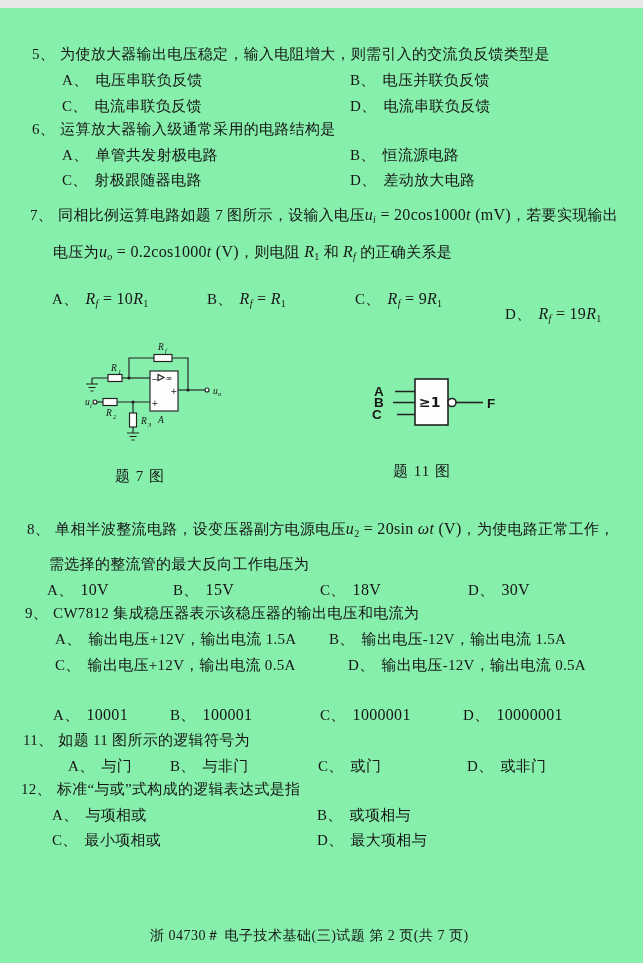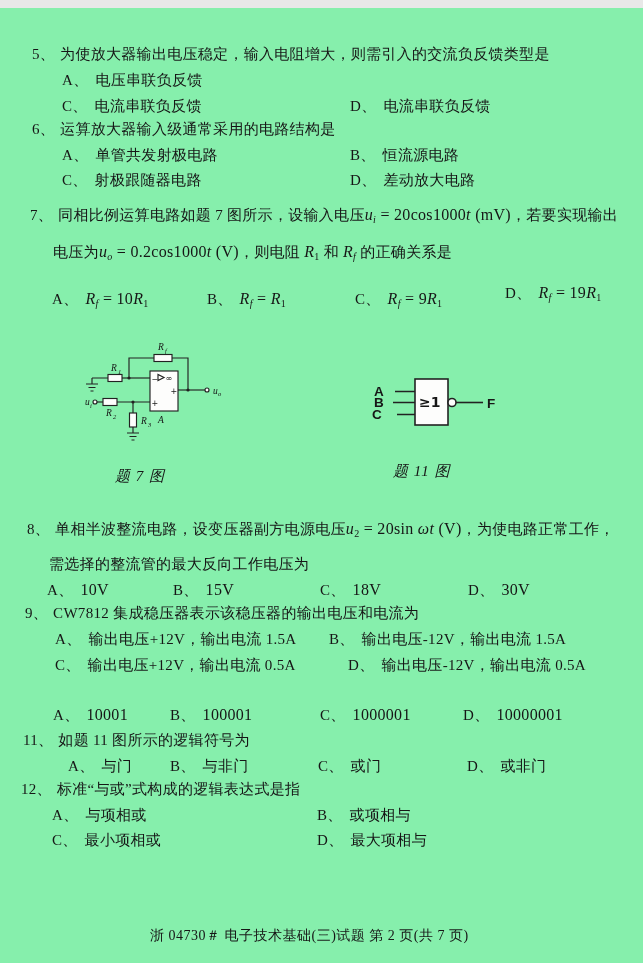--- a/index.html
+++ b/index.html
@@ -19,21 +19,21 @@
     line-height:19px;
     letter-spacing:0.3px;
   }
   .qnum{margin-right:5px;}
   .opt .optlabel{margin-right:7px;}
   
   .seg-mi{font-family:"Liberation Serif",serif;font-style:italic;font-size:16px;}
   .seg-mr{font-family:"Liberation Serif",serif;font-size:16px;}
   .seg-sub{font-family:"Liberation Serif",serif;font-style:italic;font-size:10px;vertical-align:-3px;}
   .seg-subr{font-family:"Liberation Serif",serif;font-size:10px;vertical-align:-3px;}
-  .caption{position:absolute;font-size:15px;letter-spacing:1px;font-style:italic;}
+  .caption{position:absolute;font-size:15px;letter-spacing:1px;}
   .footer{
     position:absolute;left:150px;top:919px;
     font-size:14px;letter-spacing:0.5px;
   }
   svg{position:absolute;overflow:visible;}
   svg .wire{stroke:#222;stroke-width:1.15;fill:none;}
   svg .comp{stroke:#222;stroke-width:1.15;fill:#fdfdfc;}
   svg .dot{fill:#222;stroke:none;}
   svg .lbl{font-family:"Liberation Serif",serif;font-style:italic;font-size:9.5px;fill:#161616;}
   svg .lblsub{font-family:"Liberation Serif",serif;font-style:italic;font-size:6.5px;fill:#161616;}
@@ -41,35 +41,36 @@
   svg .gatesym{font-family:"DejaVu Sans",sans-serif;font-size:14px;font-weight:bold;fill:#161616;}
   svg .gatelbl{font-family:"Liberation Sans",sans-serif;font-size:13.5px;font-weight:bold;fill:#161616;}
 </style>
 </head>
 <body>
 
 <div class="page">
 
   <div class="line" style="left:32px;top:37px"><span class="qnum">5、</span><span><span>为使放大器输出电压稳定，输入电阻增大，则需引入的交流负反馈类型是</span></span></div>
   <div class="line opt" style="left:62px;top:63px"><span class="optlabel">A、</span><span><span>电压串联负反馈</span></span></div>
+  <div class="line opt" style="left:350px;top:63px"><span class="optlabel">B、</span><span><span>电压并联负反馈</span></span></div>
   <div class="line opt" style="left:62px;top:89px"><span class="optlabel">C、</span><span><span>电流串联负反馈</span></span></div>
   <div class="line opt" style="left:350px;top:89px"><span class="optlabel">D、</span><span><span>电流串联负反馈</span></span></div>
 
   <div class="line" style="left:32px;top:112px"><span class="qnum">6、</span><span><span>运算放大器输入级通常采用的电路结构是</span></span></div>
   <div class="line opt" style="left:62px;top:138px"><span class="optlabel">A、</span><span><span>单管共发射极电路</span></span></div>
   <div class="line opt" style="left:350px;top:138px"><span class="optlabel">B、</span><span><span>恒流源电路</span></span></div>
   <div class="line opt" style="left:62px;top:163px"><span class="optlabel">C、</span><span><span>射极跟随器电路</span></span></div>
   <div class="line opt" style="left:350px;top:163px"><span class="optlabel">D、</span><span><span>差动放大电路</span></span></div>
 
   <div class="line" style="left:30px;top:197px"><span class="qnum">7、</span><span><span>同相比例运算电路如题 7 图所示，设输入电压</span><span class="seg-mi">u</span><span class="seg-sub">i</span><span class="seg-mr"> = 20cos1000</span><span class="seg-mi">t</span><span class="seg-mr"> (mV)</span><span>，若要实现输出</span></span></div>
   <div class="line" style="left:53px;top:234px"><span><span>电压为</span><span class="seg-mi">u</span><span class="seg-sub">o</span><span class="seg-mr"> = 0.2cos1000</span><span class="seg-mi">t</span><span class="seg-mr"> (V)</span><span>，则电阻 </span><span class="seg-mi">R</span><span class="seg-subr">1</span><span> 和 </span><span class="seg-mi">R</span><span class="seg-sub">f</span><span> 的正确关系是</span></span></div>
   <div class="line opt" style="left:52px;top:281px"><span class="optlabel">A、</span><span><span class="seg-mi">R</span><span class="seg-sub">f</span><span class="seg-mr"> = 10</span><span class="seg-mi">R</span><span class="seg-subr">1</span></span></div>
   <div class="line opt" style="left:207px;top:281px"><span class="optlabel">B、</span><span><span class="seg-mi">R</span><span class="seg-sub">f</span><span class="seg-mr"> = </span><span class="seg-mi">R</span><span class="seg-subr">1</span></span></div>
   <div class="line opt" style="left:355px;top:281px"><span class="optlabel">C、</span><span><span class="seg-mi">R</span><span class="seg-sub">f</span><span class="seg-mr"> = 9</span><span class="seg-mi">R</span><span class="seg-subr">1</span></span></div>
-  <div class="line opt" style="left:505px;top:275px"><span class="optlabel">D、</span><span><span class="seg-mi">R</span><span class="seg-sub">f</span><span class="seg-mr"> = 19</span><span class="seg-mi">R</span><span class="seg-subr">1</span></span></div>
+  <div class="line opt" style="left:505px;top:296px"><span class="optlabel">D、</span><span><span class="seg-mi">R</span><span class="seg-sub">f</span><span class="seg-mr"> = 19</span><span class="seg-mi">R</span><span class="seg-subr">1</span></span></div>
 
   <svg style="left:85px;top:322px" width="180" height="125" viewBox="0 0 180 125">
 
     <g>
       <path class="wire" d="M7,48 H23 M7,48 V54 M1,54 H13 M3.5,57.5 H10.5 M5.5,61 H8.5"></path>
     </g>
 
     <rect class="comp" x="23" y="44.5" width="14" height="7"></rect>
     <text class="lbl" x="26" y="41">R</text>
     <text class="lblsub" x="33" y="43.5">1</text>

